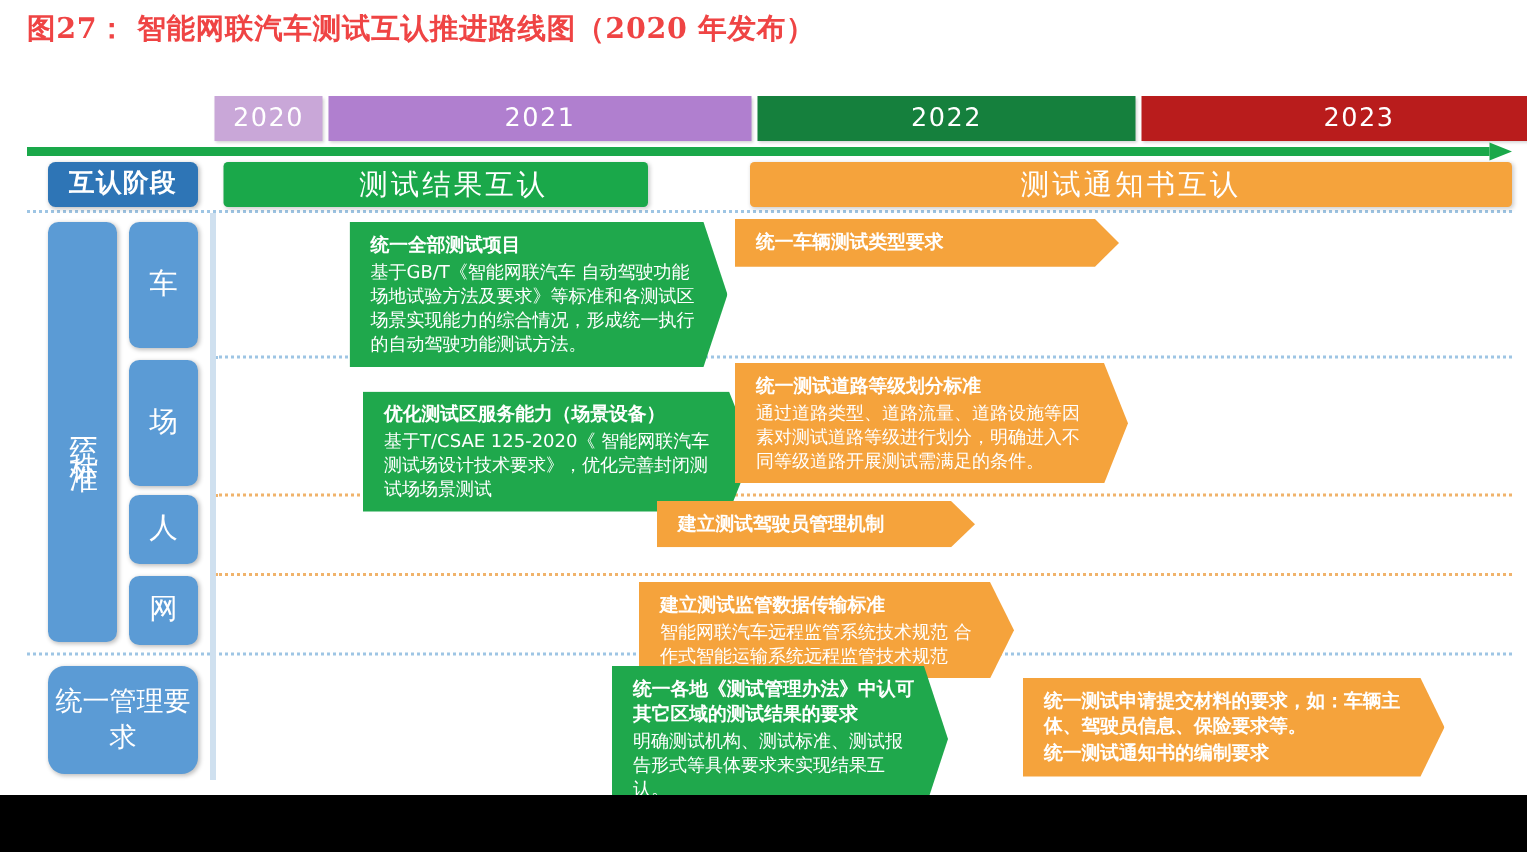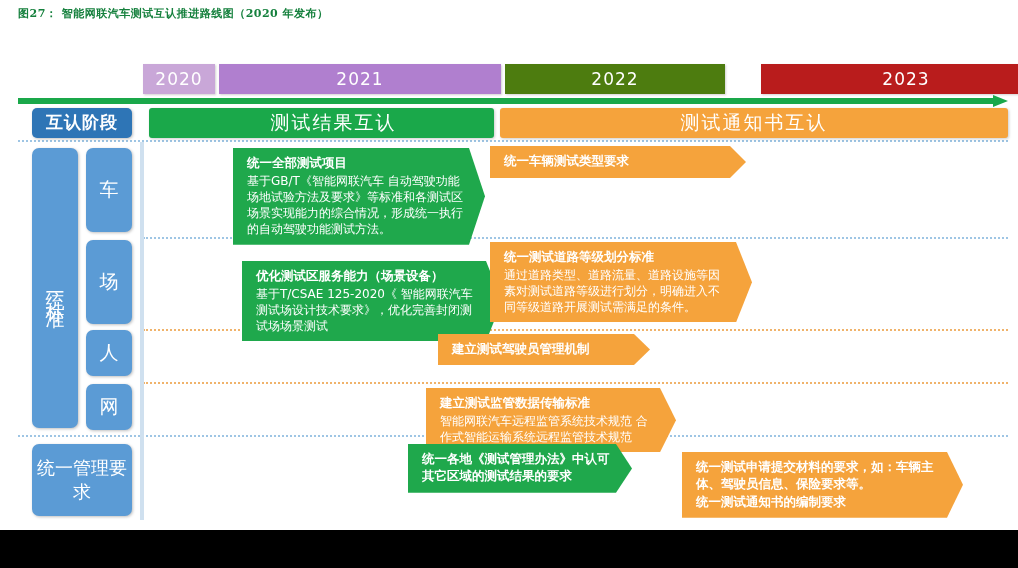--- a/index.html
+++ b/index.html
@@ -7,41 +7,41 @@
     width: 1018px; height: 568px;
     background: #ffffff;
     font-family: "DejaVu Sans", "Liberation Sans", sans-serif;
     overflow: hidden;
   }
   #root { position: relative; width: 1018px; height: 568px; background:#fff; }
 
   
   .fig-title {
     position: absolute; left: 18px; top: 6px;
-    font-size: 11px; font-weight: bold;
-    color: #15803d;
+    font-size: 19px; font-weight: bold;
+    color: #ef4444;
     letter-spacing: 0.5px;
     white-space: nowrap;
     font-family: "DejaVu Serif", "Liberation Serif", serif;
   }
 
   
   .board { position: absolute; left: 18px; top: 52px; width: 990px; height: 478px; background:#fff; }
 
   
   .year-bar {
     position: absolute; top: 12px; height: 30px;
     color: #ffffff; font-size: 17px;
     display: flex; align-items: center; justify-content: center;
     letter-spacing: 1px;
     box-shadow: 1px 1px 2px rgba(0,0,0,.18);
   }
   .y2020 { left: 125px; width: 72px; background:#c9a7d8; }
   .y2021 { left: 201px; width: 282px; background:#b07fcf; }
-  .y2022 { left: 487px; width: 220px; background:#4d7c0f; }
+  .y2022 { left: 487px; width: 252px; background:#15803d; }
   .y2023 { left: 743px; width: 290px; background:#b91c1c; }
 
   
   .timeline-arrow { position: absolute; left: 0px; top: 44px; width: 990px; height: 10px; }
   .timeline-arrow .shaft {
     position:absolute; left:0; top:2px; width: 975px; height:6px; background:#1aa84a;
   }
   .timeline-arrow .head {
     position:absolute; right:0px; top:-1px;
     width: 0; height: 0;
@@ -70,21 +70,21 @@
     left: 14px; top: 96px; width: 46px; height: 280px;
     font-size: 19px; writing-mode: vertical-rl; text-orientation: upright;
     letter-spacing: 6px;
   }
   .sub-che { left: 68px; top: 96px;  width: 46px; height: 84px;  font-size: 19px; }
   .sub-chang { left: 68px; top: 188px; width: 46px; height: 84px; font-size: 19px; }
   .sub-ren { left: 68px; top: 278px; width: 46px; height: 46px;  font-size: 19px; }
   .sub-wang { left: 68px; top: 332px; width: 46px; height: 46px; font-size: 19px; }
   .mgmt-box {
     left: 14px; top: 392px; width: 100px; height: 72px;
-    font-size: 18px; line-height: 1.35; padding: 0 4px;
+    font-size: 18px; line-height: 1.35; padding: 0 4px; border-radius: 11px;
   }
 
   
   .v-guide { position:absolute; left: 122px; top: 90px; width: 4px; height: 378px; background:#cfe0ef; }
 
   
   .dash {
     position: absolute; left: 0px; width: 990px; height: 0;
     border-top: 2px dotted #9ec5e4;
   }
@@ -95,21 +95,21 @@
   .dash-4 { top: 383px; }
 
   
   .banner {
     position: absolute; top: 56px; height: 30px;
     display:flex; align-items:center; justify-content:center;
     color:#ffffff; font-size: 19px; letter-spacing: 2px;
     border-radius: 3px;
     box-shadow: 1px 1px 3px rgba(0,0,0,.2);
   }
-  .banner-green { left: 131px; width: 345px; background:#1aa84a;padding-left:24px; }
+  .banner-green { left: 131px; width: 283px; background:#1aa84a;padding-left:24px; }
   .banner-orange { left: 482px; width: 508px; background:#f5a33c; }
 
   
   .chev {
     position: absolute;
     padding: 7px 22px 7px 14px;
     color: #ffffff;
     clip-path: polygon(0 0, calc(100% - 16px) 0, 100% 50%, calc(100% - 16px) 100%, 0 100%);
     line-height: 1.35;
   }
@@ -190,20 +190,21 @@
       <span class="hd2">建立测试驾驶员管理机制</span>
     </div>
 
     <div class="chev orange box-wang-o">
       <span class="hd">建立测试监管数据传输标准</span>
       <span class="bd">智能网联汽车远程监管系统技术规范 合作式智能运输系统远程监管技术规范</span>
     </div>
 
     <div class="chev green box-mgmt-g">
       <span class="hd">统一各地《测试管理办法》中认可其它区域的测试结果的要求</span>
+      <span class="bd">明确测试机构、测试标准、测试报告形式等具体要求来实现结果互认。</span>
     </div>
     <div class="chev orange box-mgmt-o">
       <span class="hd">统一测试申请提交材料的要求，如：车辆主体、驾驶员信息、保险要求等。</span>
       <span class="hd2">统一测试通知书的编制要求</span>
     </div>
 
   </div>
 
   <div class="black-bar"></div>
 </div>

